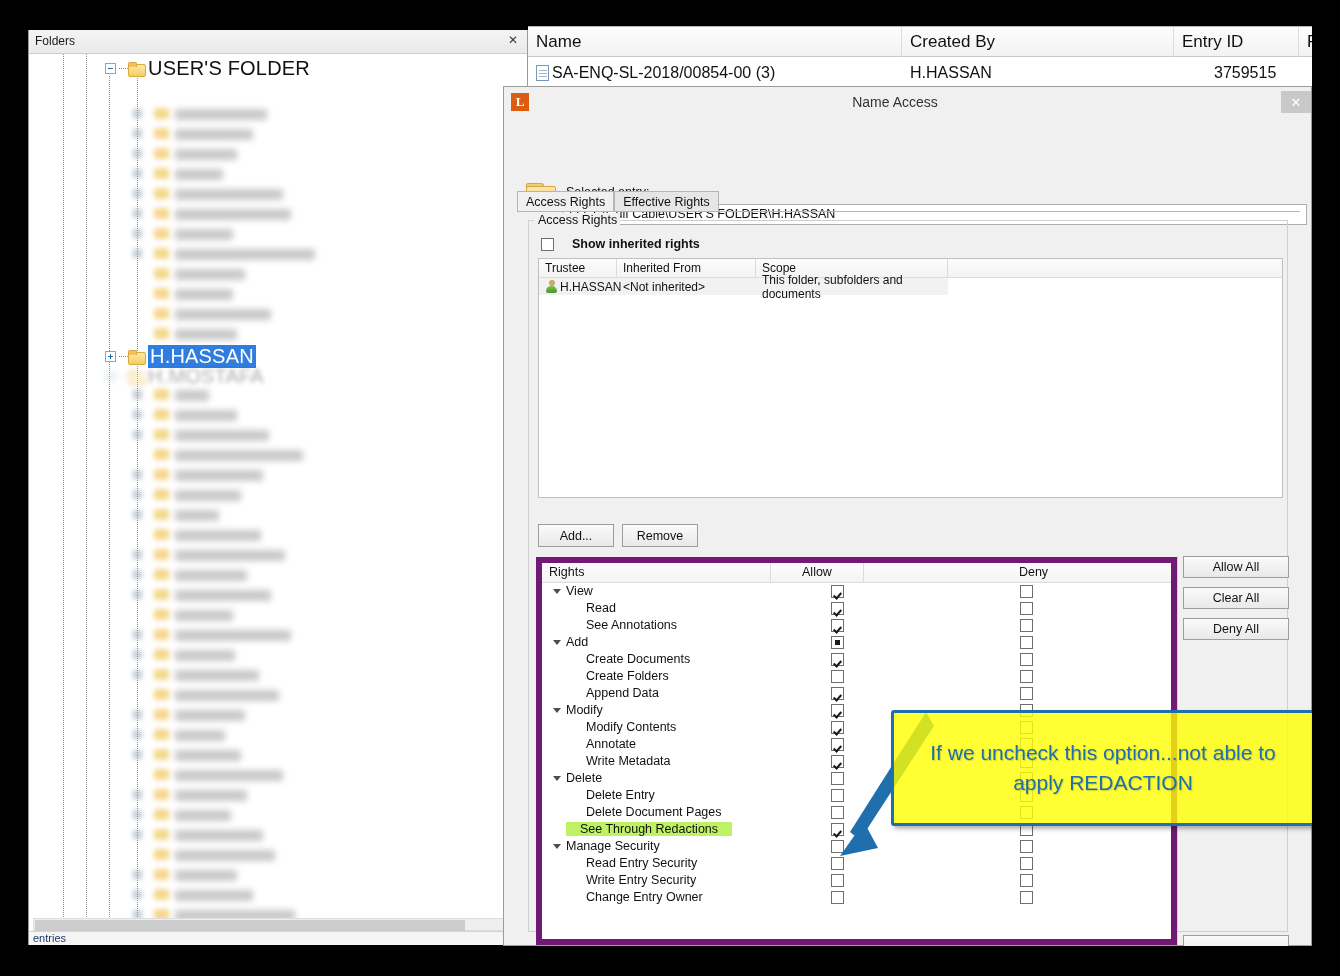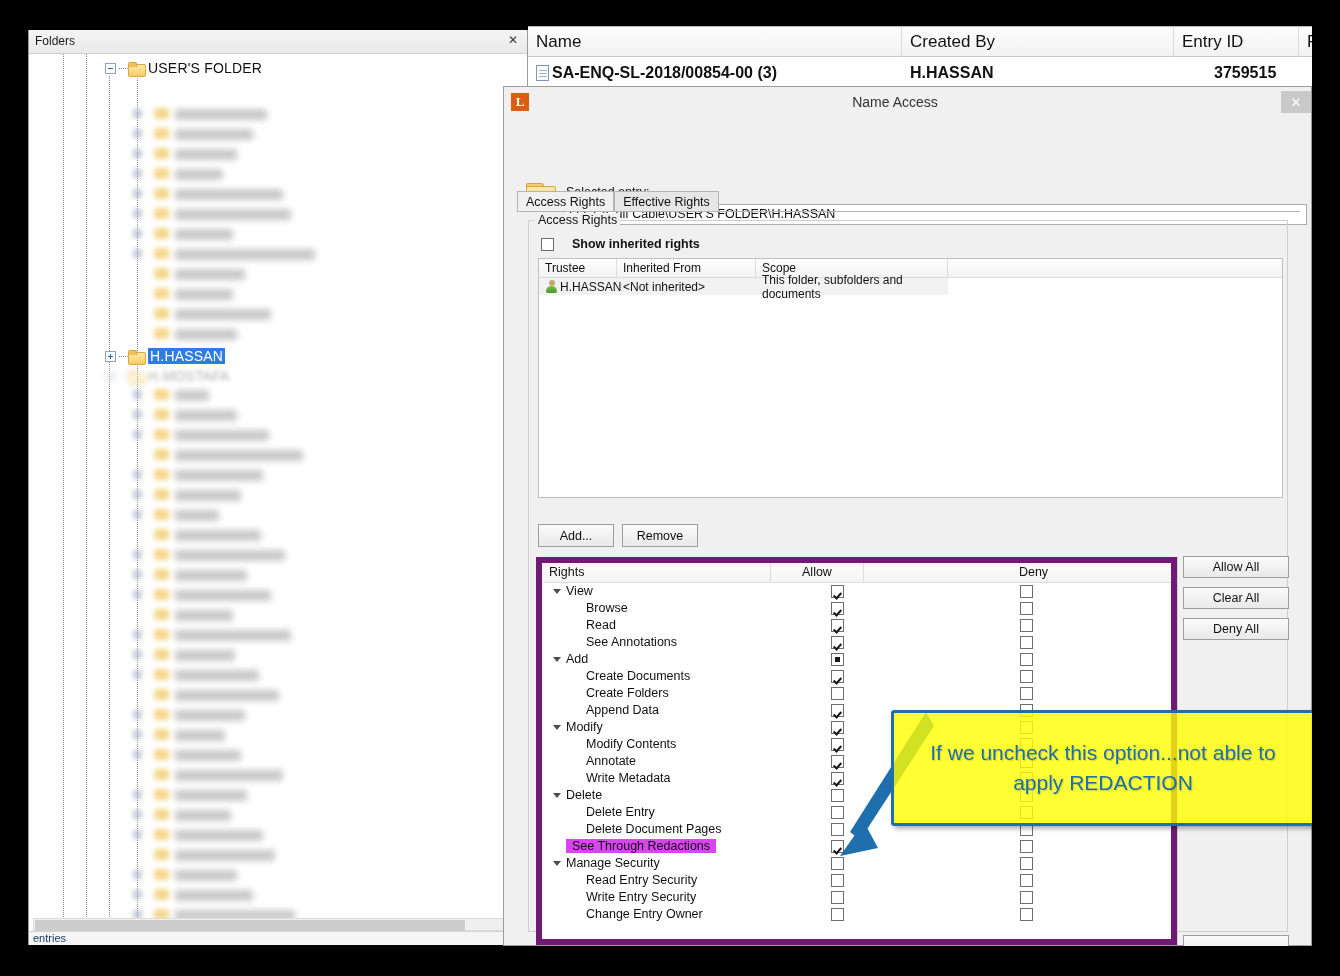--- a/index.html
+++ b/index.html
@@ -79,21 +79,21 @@
     background: linear-gradient(#fde9a9, #f5cd63);
     border: 1px solid #d9a93a;
     border-radius: 1px 2px 2px 2px;
   }
   .tfolder:after {
     content: ""; position: absolute; left: 0; top: 0px;
     width: 7px; height: 4px;
     background: #f0c258; border: 1px solid #d9a93a; border-bottom: none;
     border-radius: 2px 2px 0 0;
   }
-  .tlabel-big { font-size: 14px; letter-spacing: .2px; }
+  .tlabel-big { font-size: 20px; letter-spacing: .2px; }
   .tsel {
     background: #2f7de1; color: #fff;
     padding: 0 2px;
   }
   
   .blur-item {
     position: absolute;
     height: 11px;
     background: #b4b4b4;
     filter: blur(3.2px);
@@ -154,21 +154,21 @@
   }
   .fl-col {
     height: 30px; display: flex; align-items: center;
     padding-left: 8px;
     border-right: 1px solid #dcdcdc;
   }
   #fl-row {
     position: absolute; left: 0; top: 31px;
     width: 100%; height: 30px;
     display: flex; align-items: center;
-    font-size: 16px; color: #111; font-weight: bold;
+    font-size: 16px; color: #111;
   }
   .fl-cell { height: 27px; display: flex; align-items: center; padding-left: 8px; }
   .doc-icon {
     width: 13px; height: 16px;
     background: #fff;
     border: 1px solid #7a96b8;
     position: relative;
     margin-right: 3px; flex: 0 0 auto;
   }
   .doc-icon:before {
@@ -381,21 +381,21 @@
   }
   .r-arrow {
     position: absolute; left: 11px; top: 6px;
     width: 0; height: 0;
     border-left: 4.5px solid transparent;
     border-right: 4.5px solid transparent;
     border-top: 5px solid #4d4d4d;
   }
   .r-cb-allow { position: absolute; left: 289px; top: 2px; }
   .r-cb-deny  { position: absolute; left: 478px; top: 2px; }
-  .hl { background: #d946ef; padding: 0 6px; text-align: right; }
+  .hl { background: #bef264; padding: 0 14px; text-align: right; }
 
   
   #side-btns { position: absolute; left: 1183px; top: 556px; width: 106px; }
   #side-btns .btn { width: 106px; height: 22px; margin-bottom: 9px; }
   #side-divider {
     position: absolute; left: 1177px; top: 556px; width: 1px; height: 389px;
     background: #d0d0d0;
   }
   #bottom-box {
     position: absolute; left: 1183px; top: 935px; width: 106px; height: 22px;
@@ -690,25 +690,20 @@
       <div class="rh" style="width:295px; text-align:center; border-right:none;margin-left:32px;">Deny</div>
     </div>
     <div id="rights-rows">
         <div class="rrow">
           <span class="r-arrow"></span>
           <span class="r-label" style="left: 24px;">View</span>
           <span class="cb r-cb-allow checked"></span>
           <span class="cb r-cb-deny "></span>
         </div>
         <div class="rrow">
-          <span class="r-label" style="left: 44px;">Browse</span>
-          <span class="cb r-cb-allow checked"></span>
-          <span class="cb r-cb-deny "></span>
-        </div>
-        <div class="rrow">
           <span class="r-label" style="left: 44px;">Read</span>
           <span class="cb r-cb-allow checked"></span>
           <span class="cb r-cb-deny "></span>
         </div>
         <div class="rrow">
           <span class="r-label" style="left: 44px;">See Annotations</span>
           <span class="cb r-cb-allow checked"></span>
           <span class="cb r-cb-deny "></span>
         </div>
         <div class="rrow">

